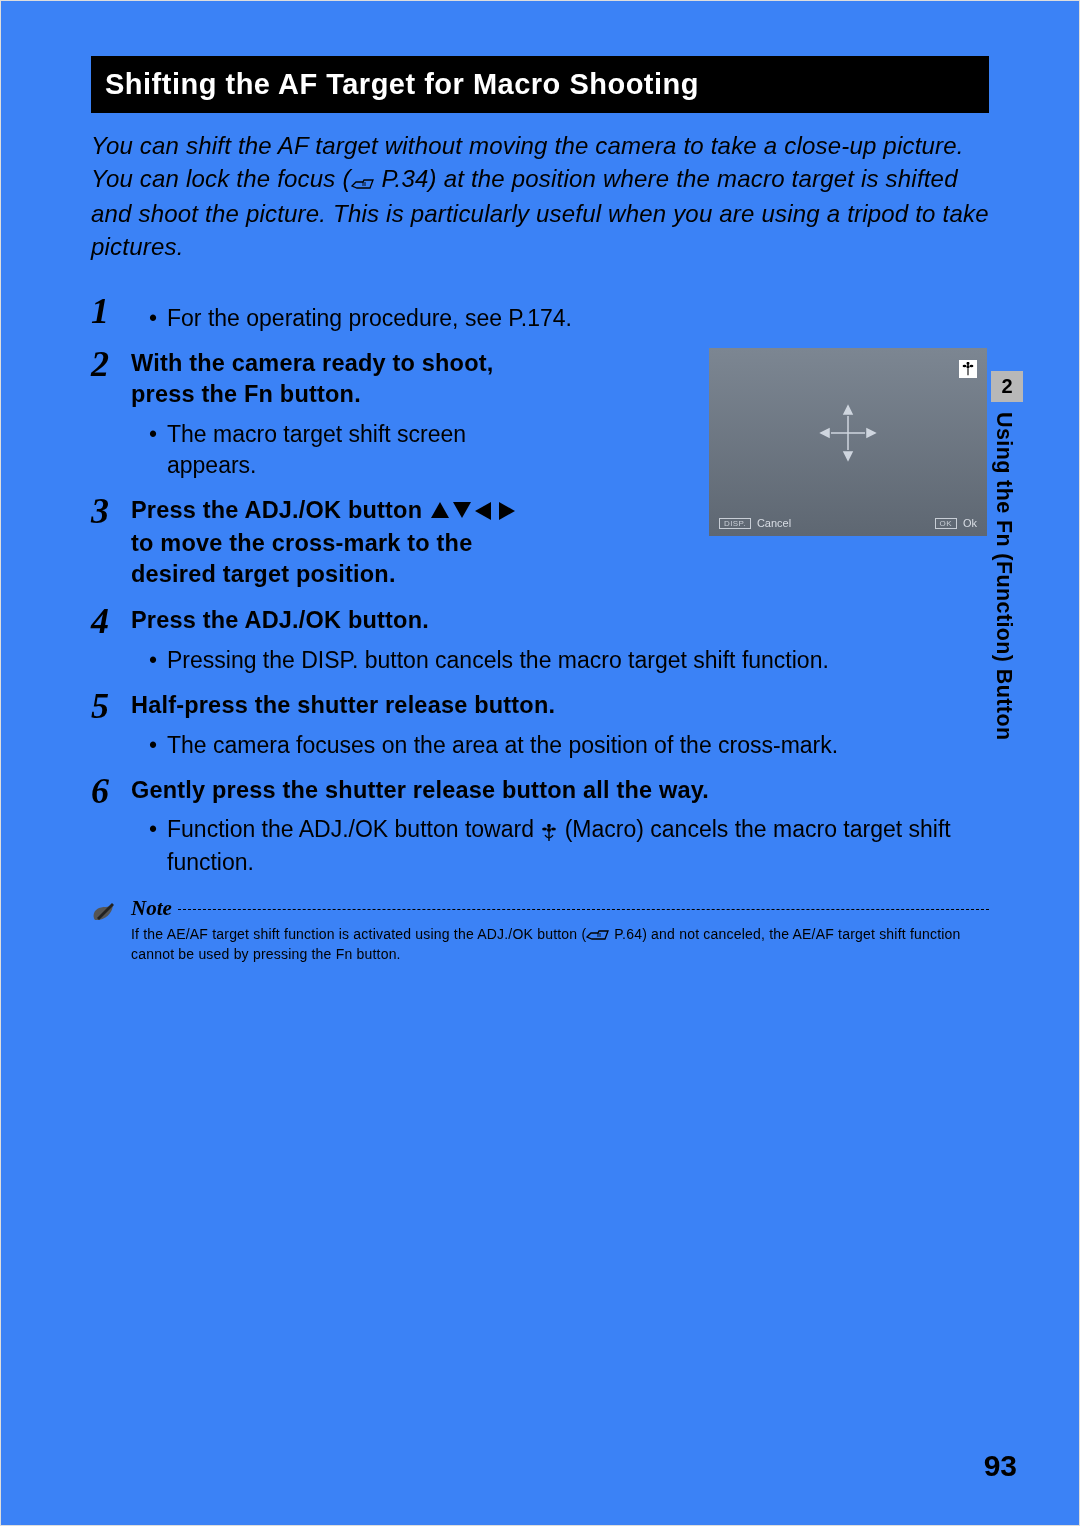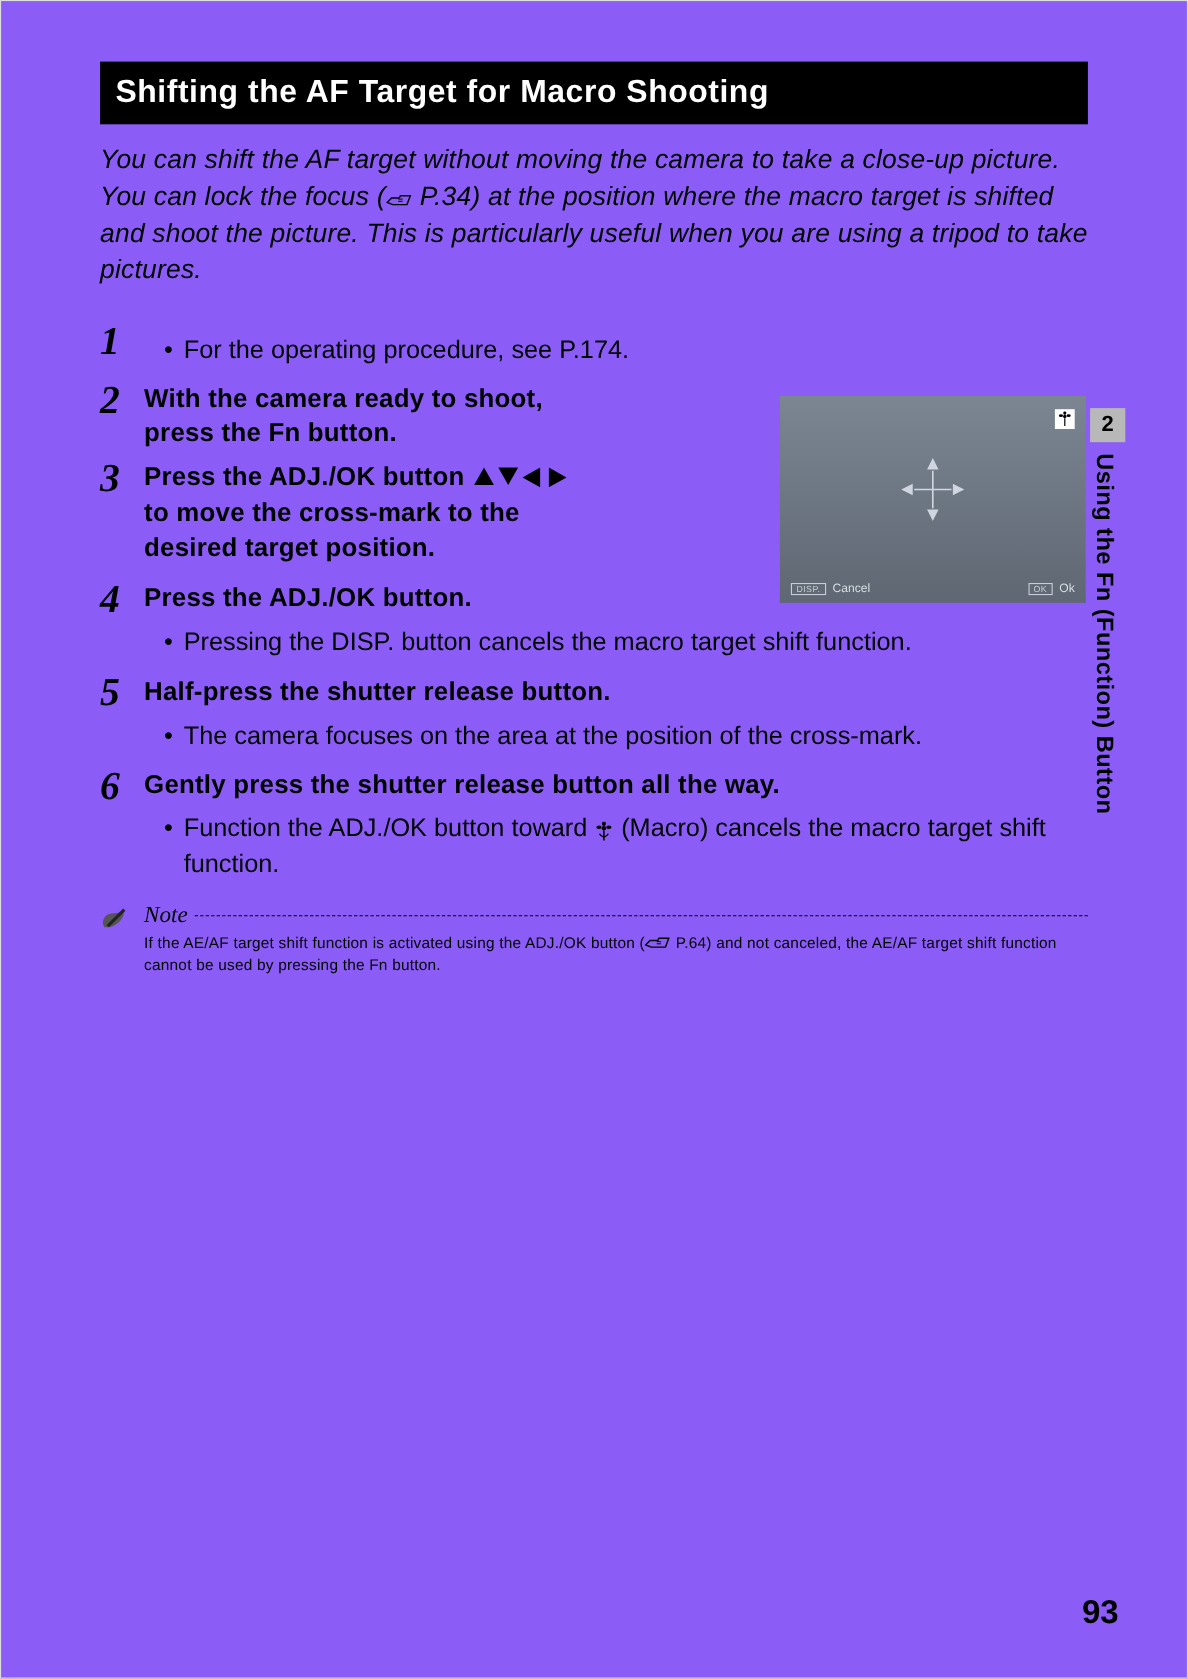--- a/index.html
+++ b/index.html
@@ -7,21 +7,21 @@
     margin: 0;
     background: #fff;
     font-family: Arial, Helvetica, sans-serif;
     color: #000;
   }
   .page {
     width: 1080px;
     height: 1526px;
     position: relative;
     padding: 55px 90px 40px 90px;
-    background: #8b5cf6;
+    background: #3b82f6;
     border: 1px solid #ddd;
   }
   .title-bar {
     background: #000;
     color: #fff;
     font-weight: 900;
     font-size: 29px;
     padding: 12px 14px;
     margin-bottom: 16px;
     letter-spacing: 0.5px;
@@ -78,21 +78,21 @@
   }
   .narrow .step-body { max-width: 410px; }
   .arrows, .macro-inline, .ref-inline {
     display: inline-block;
     vertical-align: middle;
   }
   .arrows svg, .macro-inline svg, .ref-inline svg { display: inline-block; vertical-align: -3px; }
   .screenshot {
     position: absolute;
     right: 92px;
-    top: 359px;
+    top: 347px;
     width: 278px;
     height: 136px;
   }
   .ss-main {
     width: 278px;
     height: 188px;
     background: linear-gradient(180deg, #7c8692 0%, #5e6772 100%);
     position: relative;
   }
   .ss-corner {
@@ -156,21 +156,21 @@
     padding-top: 2px;
   }
   .note-body { flex: 1; }
   .note-head {
     display: flex;
     align-items: center;
     gap: 6px;
   }
   .note-label {
     font-style: italic;
-    font-weight: 400;
+    font-weight: 700;
     font-family: Georgia, serif;
     font-size: 21px;
     flex: 0 0 auto;
   }
   .note-dashes {
     flex: 1;
     border-top: 1px dashed #000;
     height: 0;
     margin-top: 2px;
   }
@@ -211,20 +211,23 @@
         <ul class="step-bullets">
           <li>For the operating procedure, see P.174.</li>
         </ul>
       </div>
     </div>
 
     <div class="step narrow">
       <div class="step-num">2</div>
       <div class="step-body">
         <div class="step-title">With the camera ready to shoot, press the Fn button.</div>
+        <ul class="step-bullets">
+          <li>The macro target shift screen appears.</li>
+        </ul>
       </div>
     </div>
 
     <div class="step narrow">
       <div class="step-num">3</div>
       <div class="step-body">
         <div class="step-title">
           <span>Press the ADJ./OK button </span><span class="arrows"><svg width="88" height="22" viewBox="0 0 88 22">
                 <polygon points="11,2 20,18 2,18" fill="#000"></polygon>
                 <polygon points="33,18 42,2 24,2" fill="#000"></polygon>

